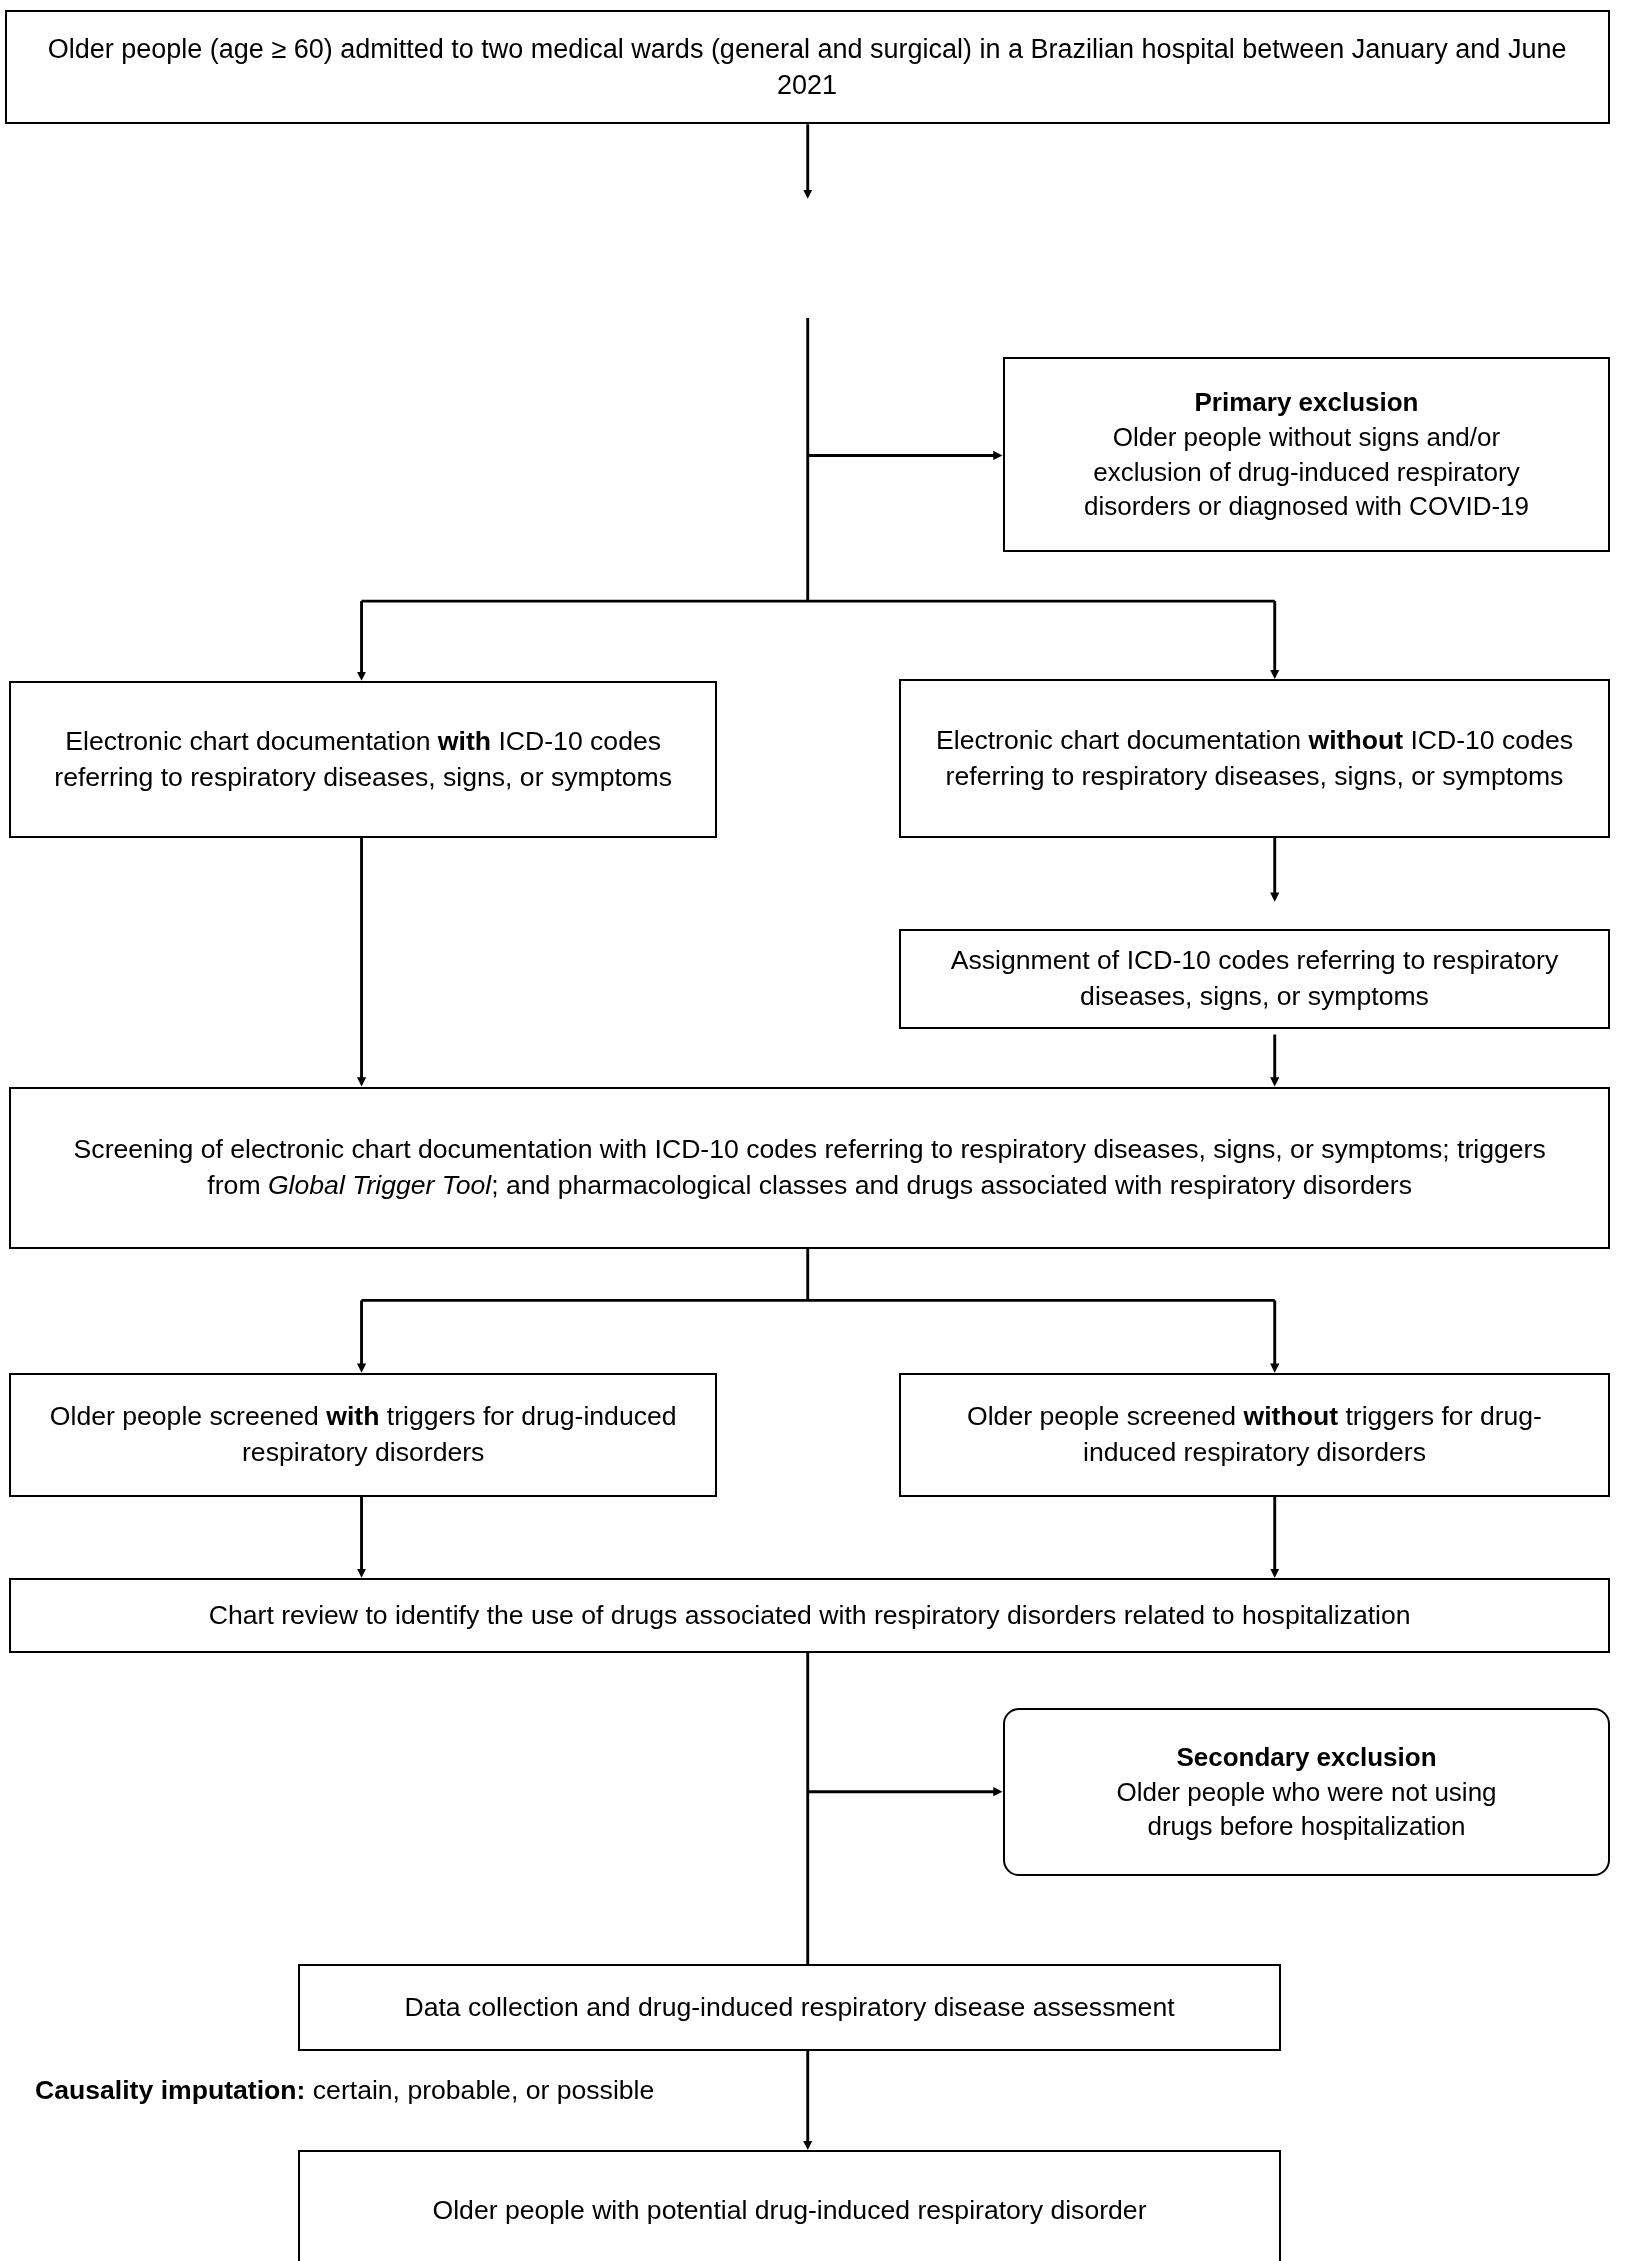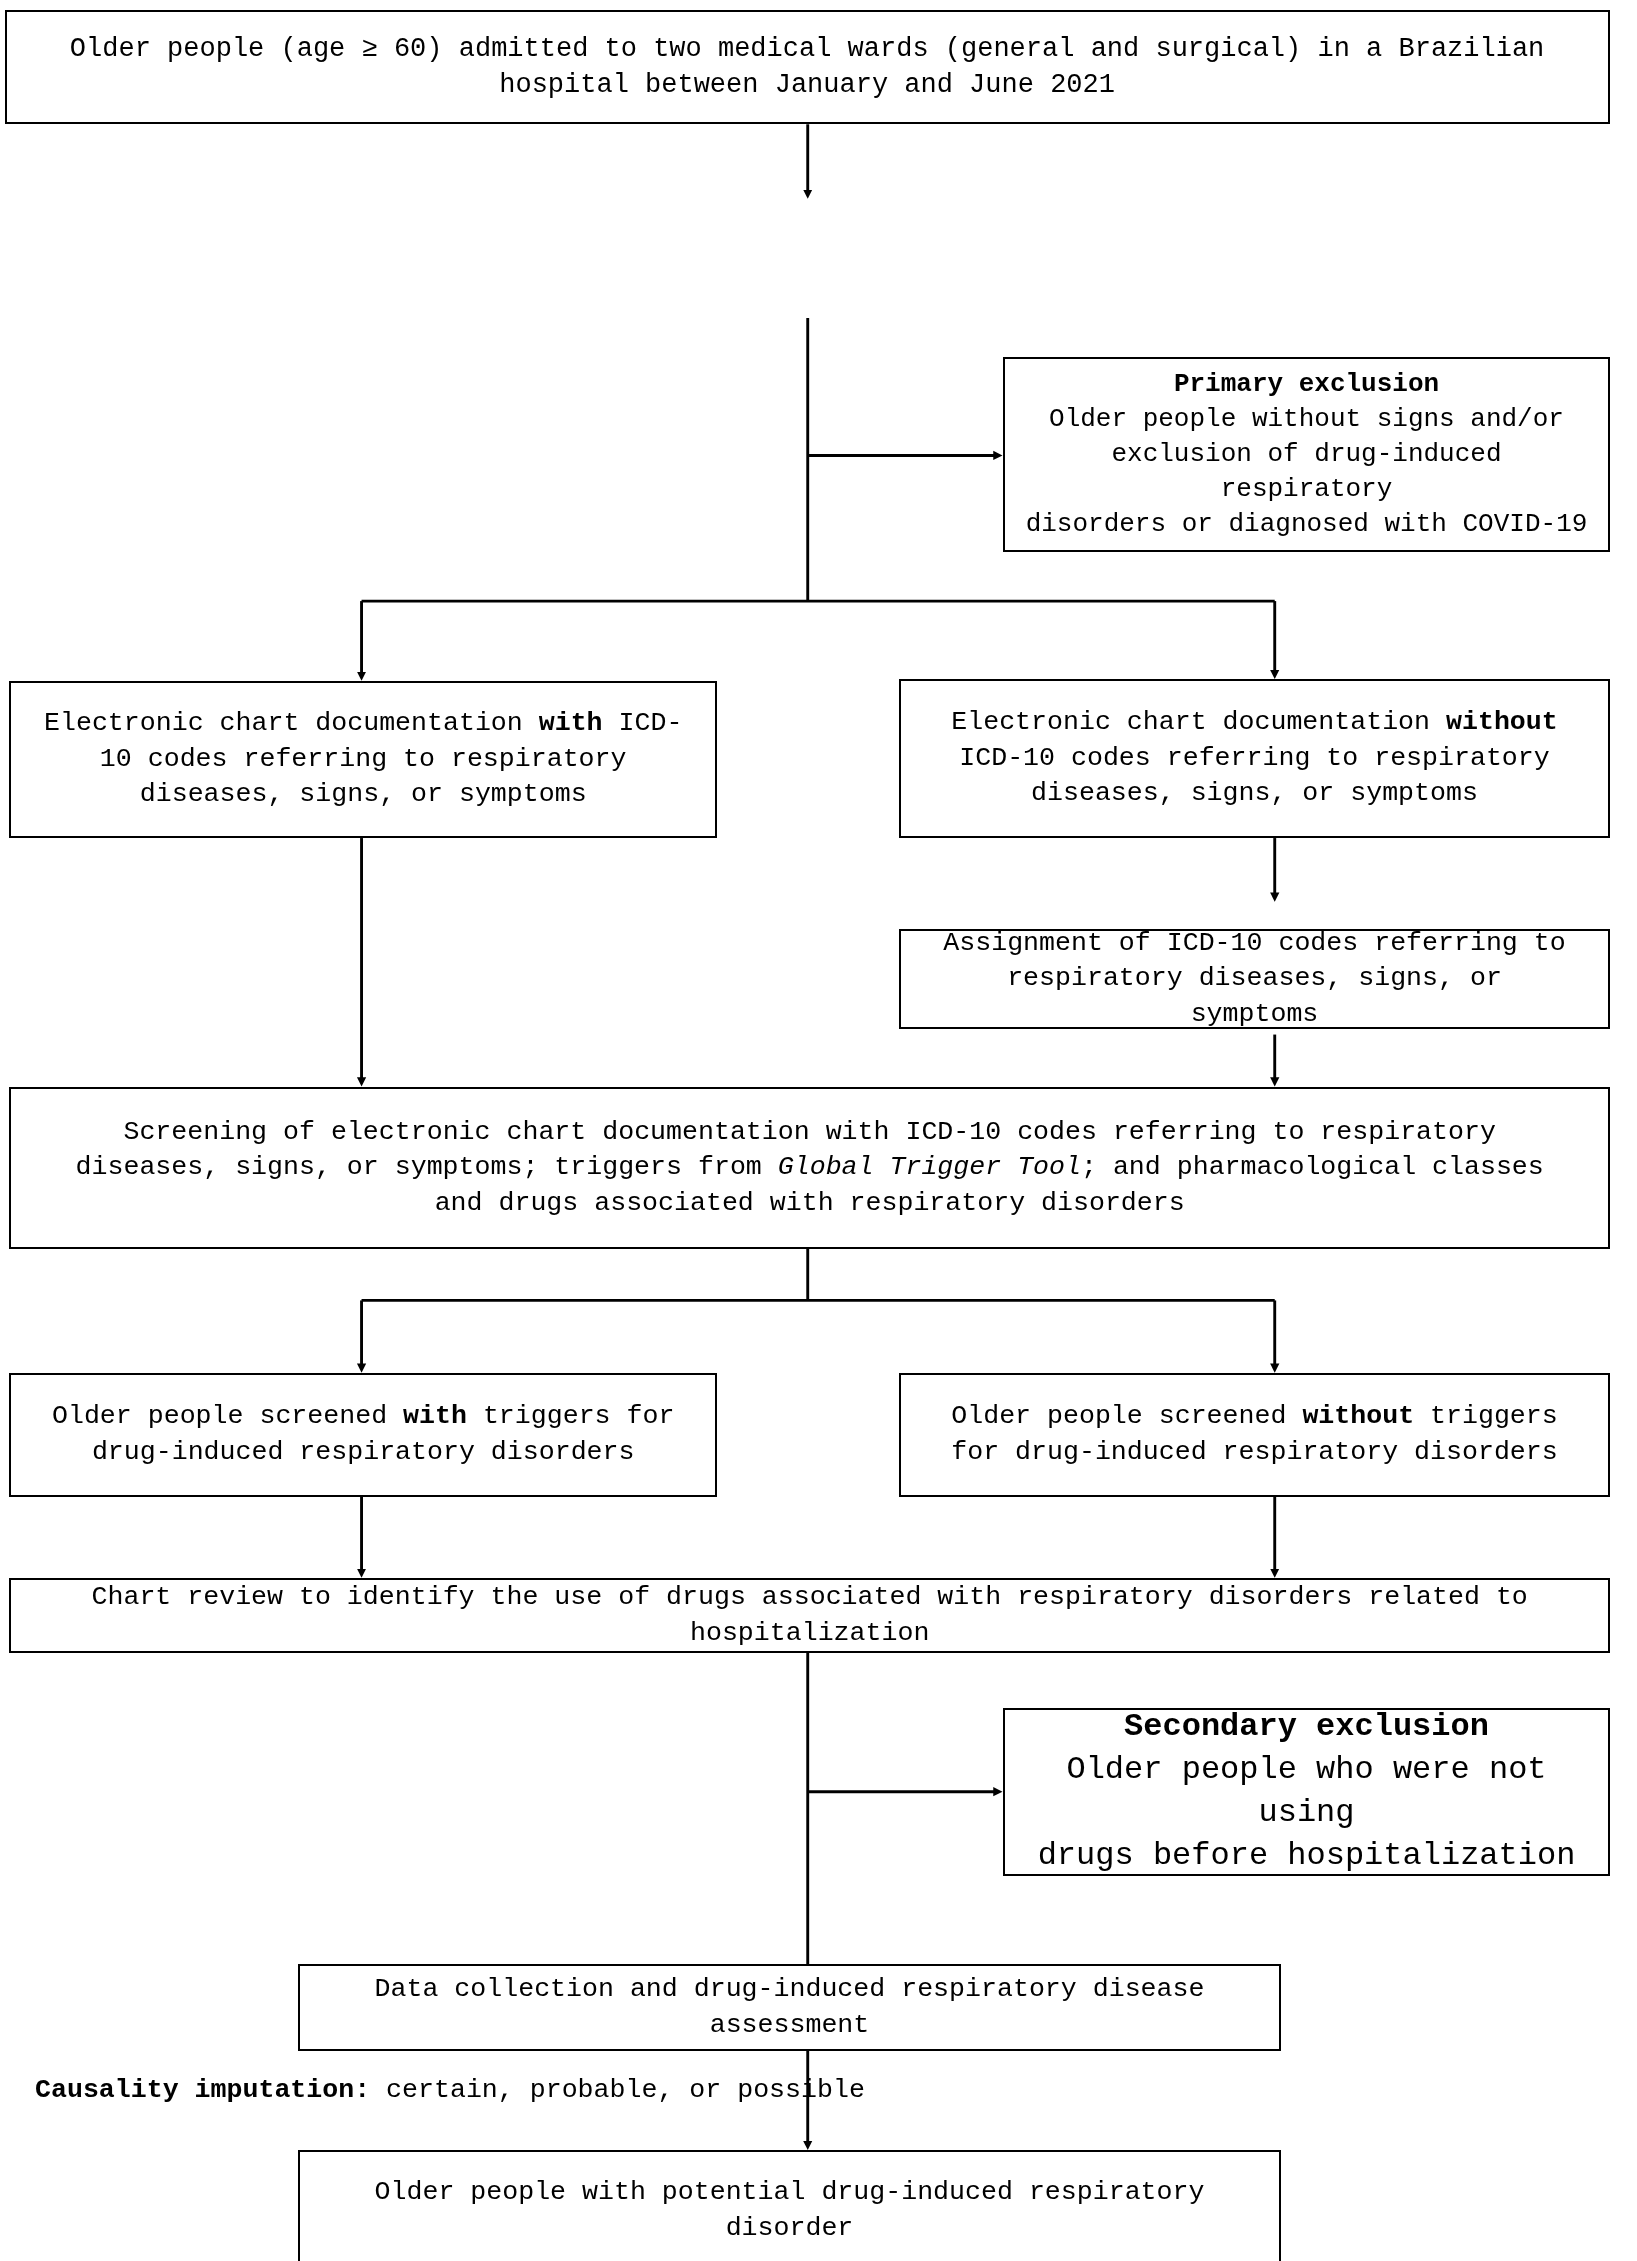--- a/index.html
+++ b/index.html
@@ -1,21 +1,21 @@
 <!DOCTYPE html>
 <html style="font-size:9.2px"><head>
 <meta charset="utf-8">
 <style>
   html,body{margin:0;padding:0;background:#ffffff;}
   #page{
     position:relative;
     width:1638px;
     height:2261px;
     background:#ffffff;
-    font-family:Liberation Mono, monospace;
+    font-family:Liberation Sans, sans-serif;
     color:#000000;
     overflow:hidden;
   }
   .node{
     position:absolute;
     box-sizing:border-box;
     border:2.3px solid #000000;
     background:#ffffff;
     display:flex;
     align-items:center;
@@ -141,21 +141,21 @@
   <div class="node" style="left:899px; top:1373px; width:711px; height:124px; font-size:26.6px; padding:4.6px 36px;">
     <span class="txt">
       <span>Older people screened </span><b>without</b><span> triggers for drug-induced respiratory disorders</span>
     </span>
   </div>
 
   <div class="node" style="left:9.2px; top:1578px; width:1601px; height:75px; font-size:26.6px;">
     <span class="txt">Chart review to identify the use of drugs associated with respiratory disorders related to hospitalization</span>
   </div>
 
-  <div class="node" style="left:1003px; top:1708px; width:607px; height:168px; font-size:32px;">
+  <div class="node" style="left:1003px; top:1708px; width:607px; height:168px; font-size:26px;border-radius:16px;">
     <span class="txt">
       <b>Secondary exclusion</b><br>
       <span>Older people who were not using</span><br>
       <span>drugs before hospitalization</span>
     </span>
   </div>
 
   <div class="node" style="left:298px; top:1964px; width:983px; height:87px; font-size:26.6px;">
     <span class="txt">Data collection and drug-induced respiratory disease assessment</span>
   </div>

